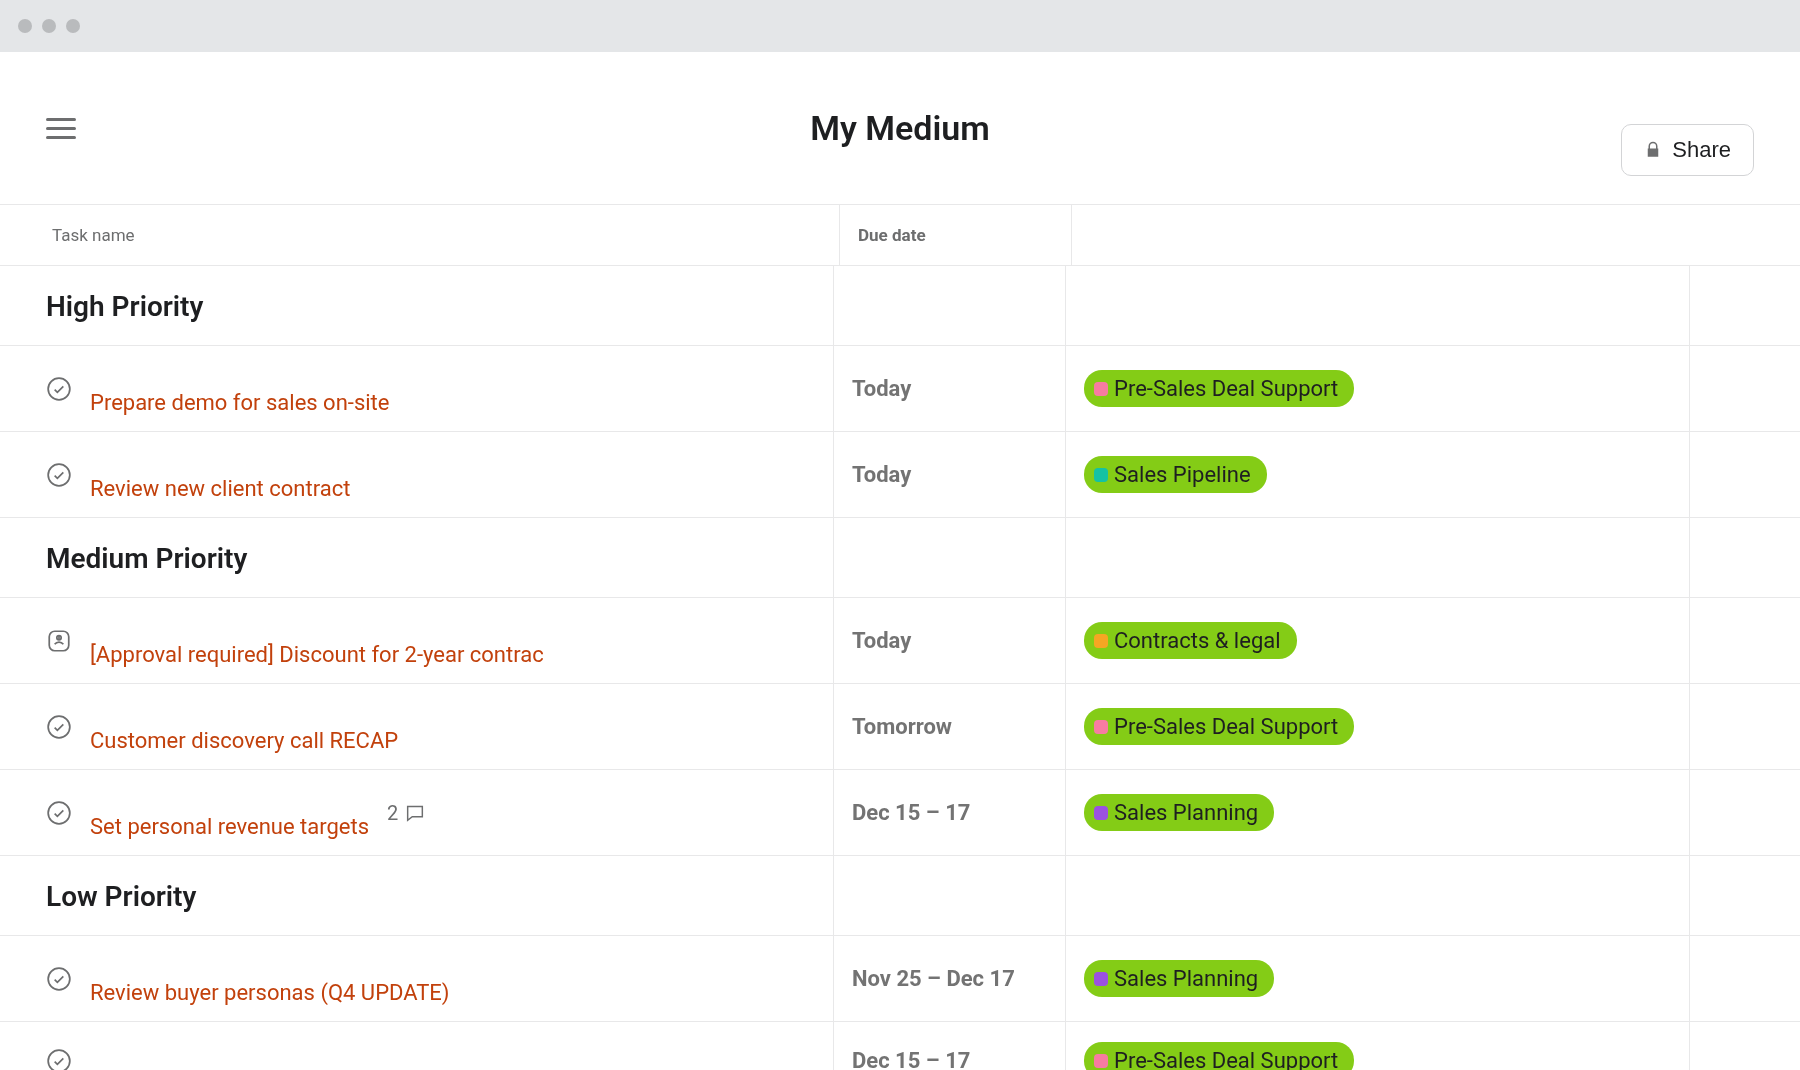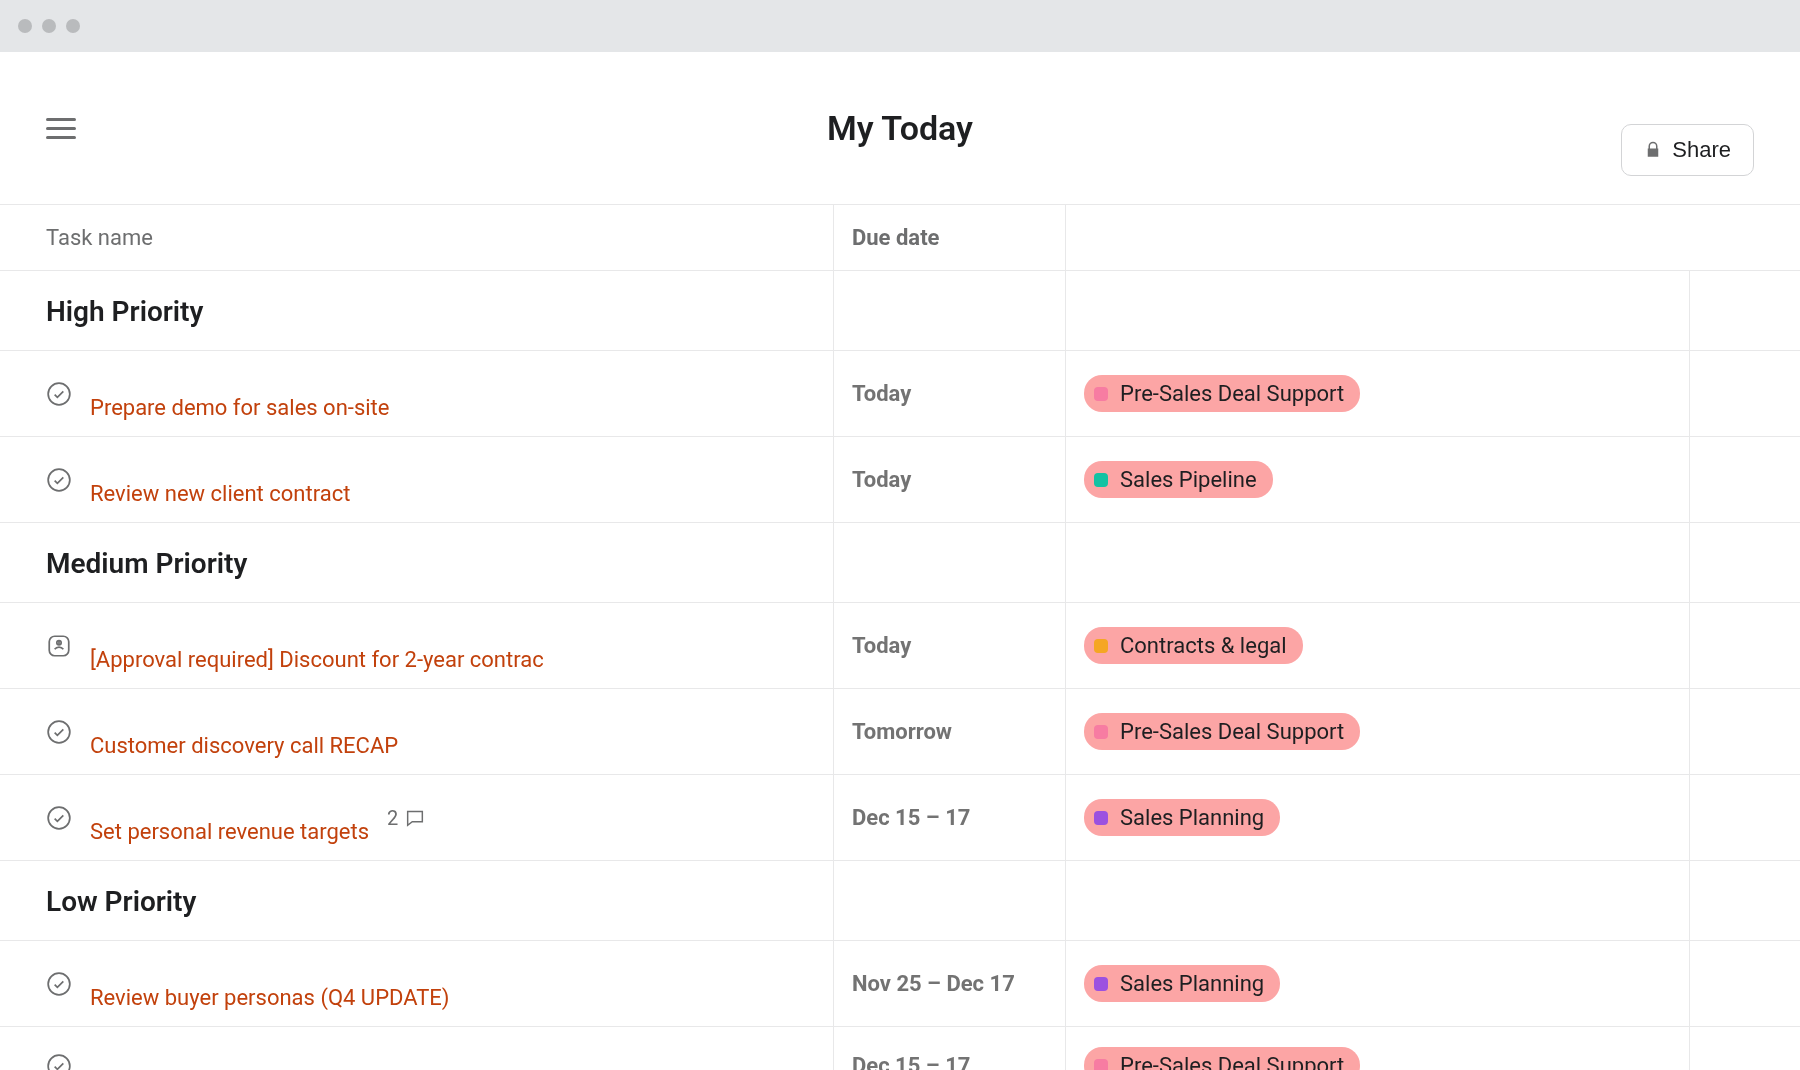--- a/index.html
+++ b/index.html
@@ -57,21 +57,22 @@
   }
   .share-btn svg { width: 18px; height: 18px; fill: #6d6e6f; }
   .table {
     width: 100%;
   }
   .thead {
     display: flex;
     border-top: 1px solid #e8e8e9;
     border-bottom: 1px solid #e8e8e9;
     color: #6d6e6f;
-    font-size: 22px;
+    font-size: 17px;
+    padding-left: 6px;
   }
   .col-task { flex: 0 0 834px; padding: 20px 0 20px 46px; border-right: 1px solid #e8e8e9; }
   .col-due  { flex: 0 0 232px; padding: 20px 18px; border-right: 1px solid #e8e8e9; font-weight: bold; }
   .col-proj { flex: 0 0 624px; padding: 20px 18px; border-right: 1px solid #e8e8e9; }
   .col-extra{ flex: 1; }
   .section-title {
     font-size: 28px;
     font-weight: 600;
     padding: 24px 46px 22px 46px;
   }
@@ -99,22 +100,22 @@
     width:26px; height:26px; flex-shrink:0;
   }
   .approval-icon rect { fill:none; stroke:#6d6e6f; stroke-width:1.6; rx:5; }
   .approval-icon path { fill:none; stroke:#6d6e6f; stroke-width:1.6; }
   .task-name { color:#c2410c;margin-top:28px; }
   .comment-badge {
     display:flex; align-items:center; gap:6px; color:#6d6e6f; font-size:20px;
   }
   .comment-badge svg { width:22px; height:22px; fill:none; stroke:#6d6e6f; stroke-width:1.6; }
   .proj-pill {
-    display:inline-flex; align-items:center; gap:12px;
-    background:#fca5a5; border-radius:18px;
+    display:inline-flex; align-items:center; gap:6px;
+    background:#84cc16; border-radius:18px;
     padding:6px 16px 6px 10px;
   }
   .proj-dot {
     width:14px; height:14px; border-radius:4px;
   }
   .dot-pink   { background:#f77ca2; }
   .dot-teal   { background:#14c2a3; }
   .dot-orange { background:#f5a623; }
   .dot-purple { background:#9b51e0; }
   .section-wrap { display:flex; }
@@ -132,21 +133,21 @@
   <div class="dot"></div>
 </div>
 
 <div class="app">
   <div class="header">
     <div class="menu-btn">
       <span></span>
         <span></span>
         <span></span>
     </div>
-    <div class="page-title">My Today</div>
+    <div class="page-title">My Medium</div>
     <button class="share-btn">
       <svg viewBox="0 0 24 24">
           <path d="M6 10V7a6 6 0 0112 0v3h1v11H5V10h1zm2 0h8V7a4 4 0 00-8 0v3z"></path>
         </svg>
       <span>Share</span>
     </button>
   </div>
 
   <div class="table">
     <div class="thead">

